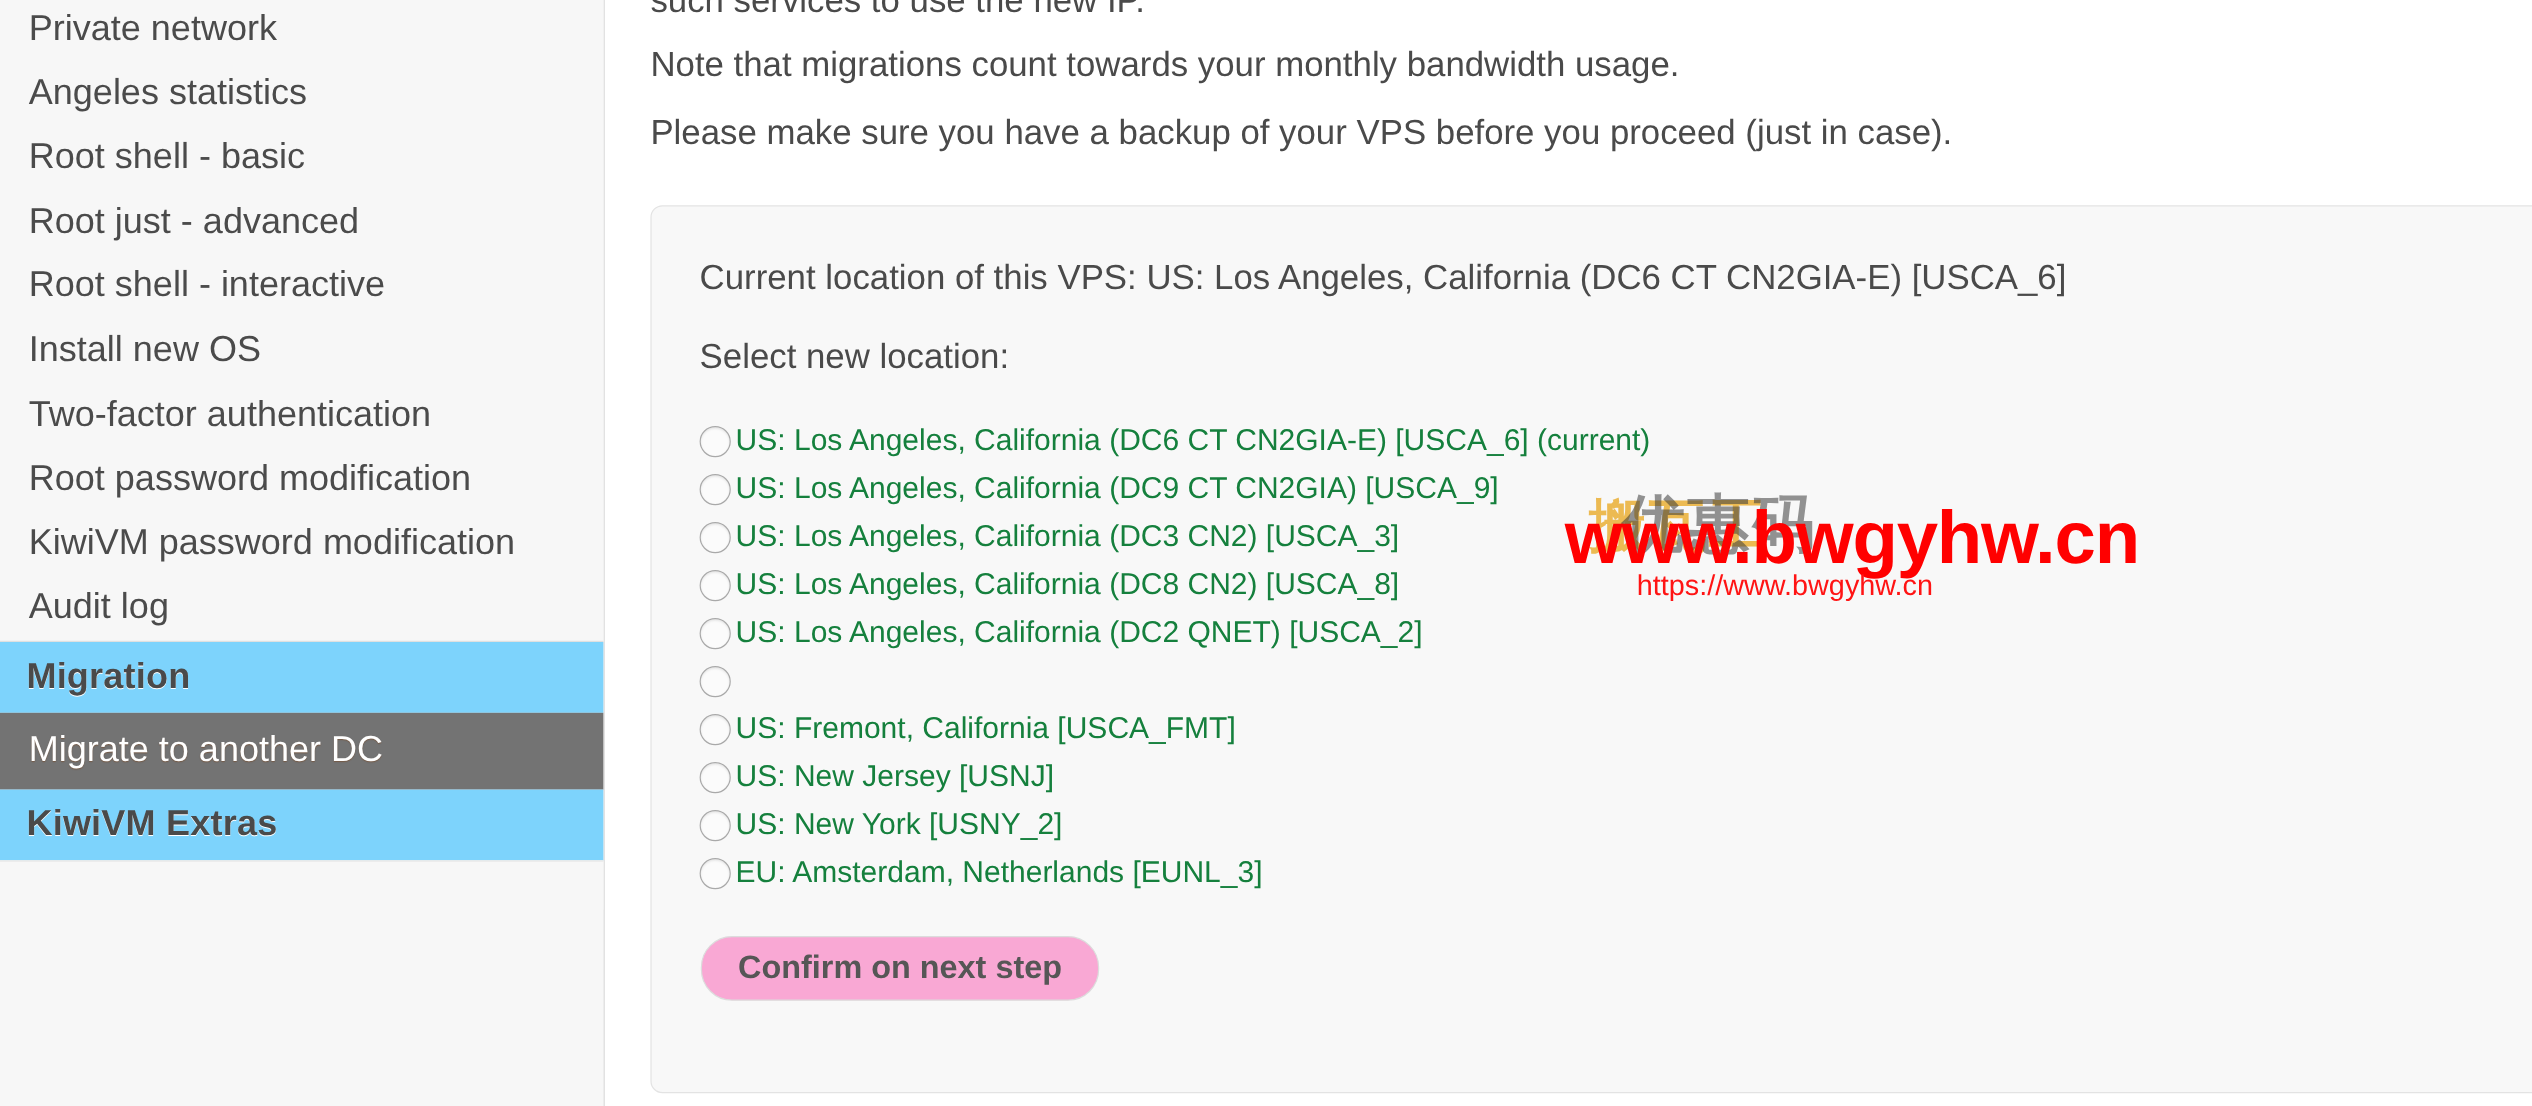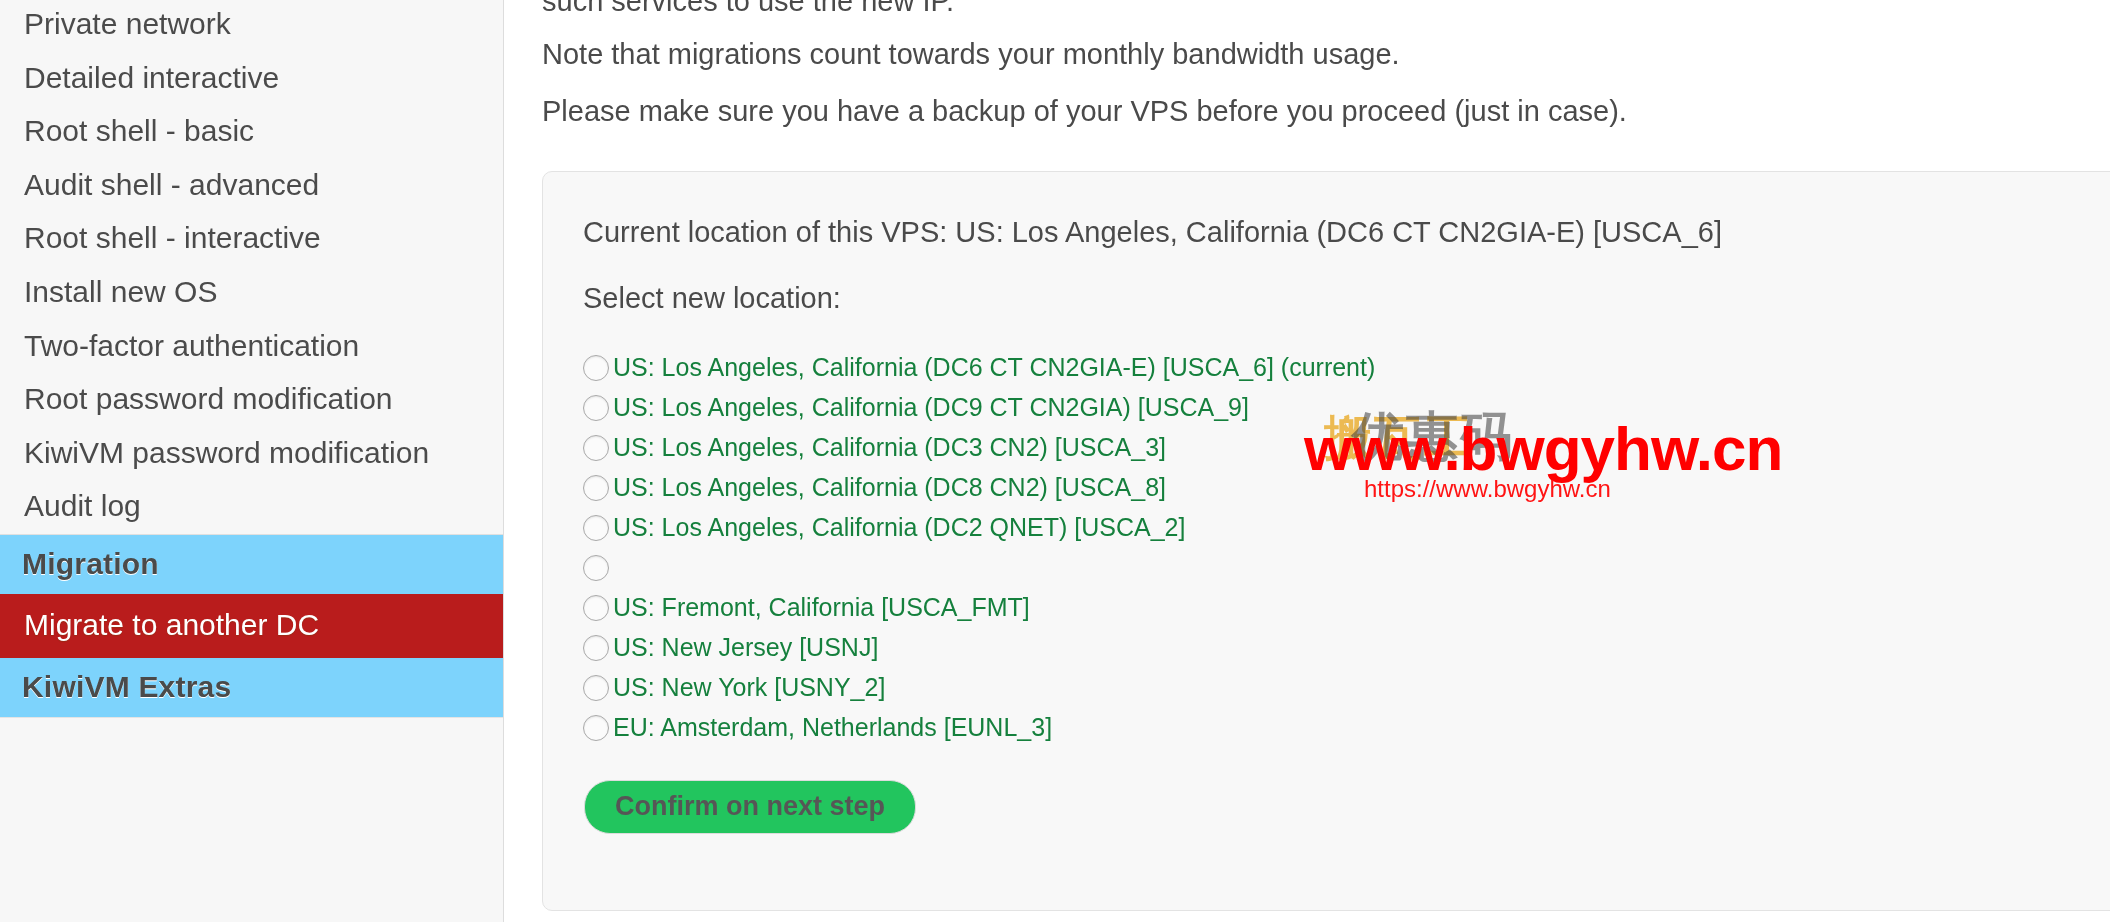--- a/index.html
+++ b/index.html
@@ -63,21 +63,21 @@
     font-size: 30px;
     font-weight: bold;
     color: #4a4a4a;
     background: #7dd3fc;
     padding: 12px 22px 13px 22px;
     box-sizing: border-box;
     text-shadow: 0 1px 0 #ffffff;
     letter-spacing: 0.2px;
   }
   .nav-item.active {
-    background: #b91c1c;
+    background: #737373;
     color: #ffffff;
     text-shadow: 0 1px 1px rgba(120,60,15,0.45);
     padding: 13px 24px 14px 24px;
   }
   .sidebar-tail {
     background: #f7f7f7;
     height: 40px;
     border-top: 1px solid #e4e4e4;
   }
 
@@ -168,21 +168,21 @@
   }
 
   .confirm-btn {
     margin-top: 33px;
     margin-left: 1px;
     display: inline-block;
     font-family: "Liberation Sans", "DejaVu Sans", sans-serif;
     font-size: 27px;
     font-weight: bold;
     color: #565656;
-    background: #22c55e;
+    background: #f9a8d4;
     border: 1px solid #dcdcdc;
     border-radius: 26px;
     padding: 12px 30px 13px 30px;
     cursor: pointer;
     line-height: 1.0;
   }
 
   
   .watermark {
     position: absolute;
@@ -242,27 +242,27 @@
 
 <div id="app">
 
   <nav class="sidebar">
     <ul class="nav-list">
 
       <li class="nav-item first">
         <span>Private network</span>
       </li>
       <li class="nav-item">
-        <span>Detailed interactive</span>
+        <span>Angeles statistics</span>
       </li>
       <li class="nav-item">
         <span>Root shell - basic</span>
       </li>
       <li class="nav-item">
-        <span>Audit shell - advanced</span>
+        <span>Root just - advanced</span>
       </li>
       <li class="nav-item">
         <span>Root shell - interactive</span>
       </li>
       <li class="nav-item">
         <span>Install new OS</span>
       </li>
       <li class="nav-item">
         <span>Two-factor authentication</span>
       </li>

